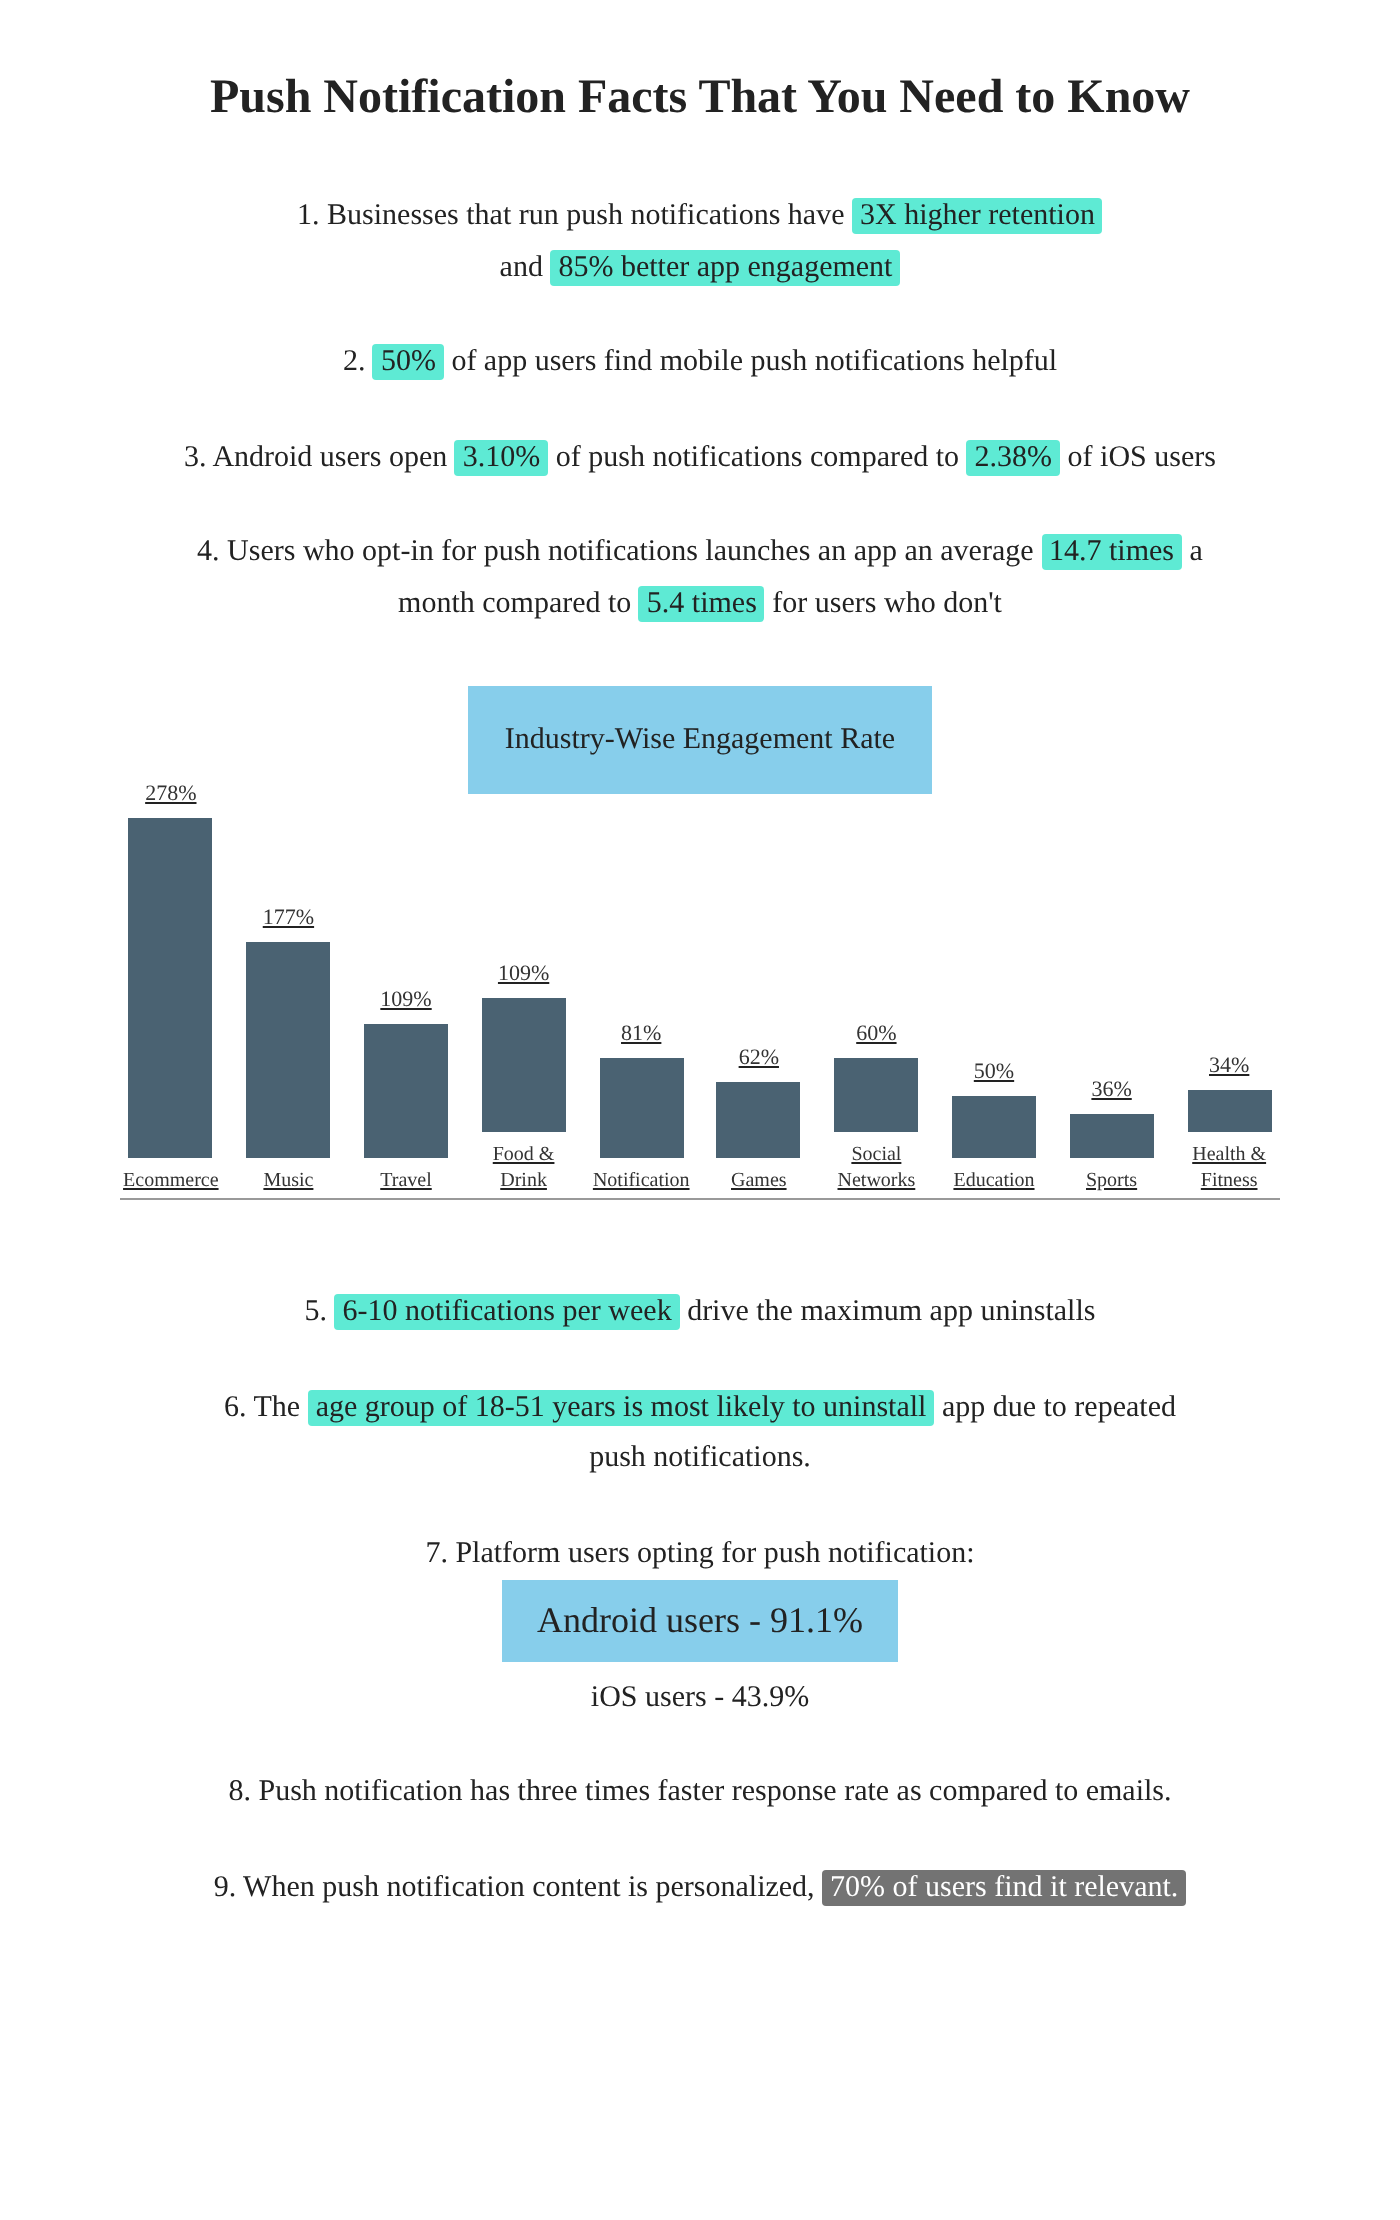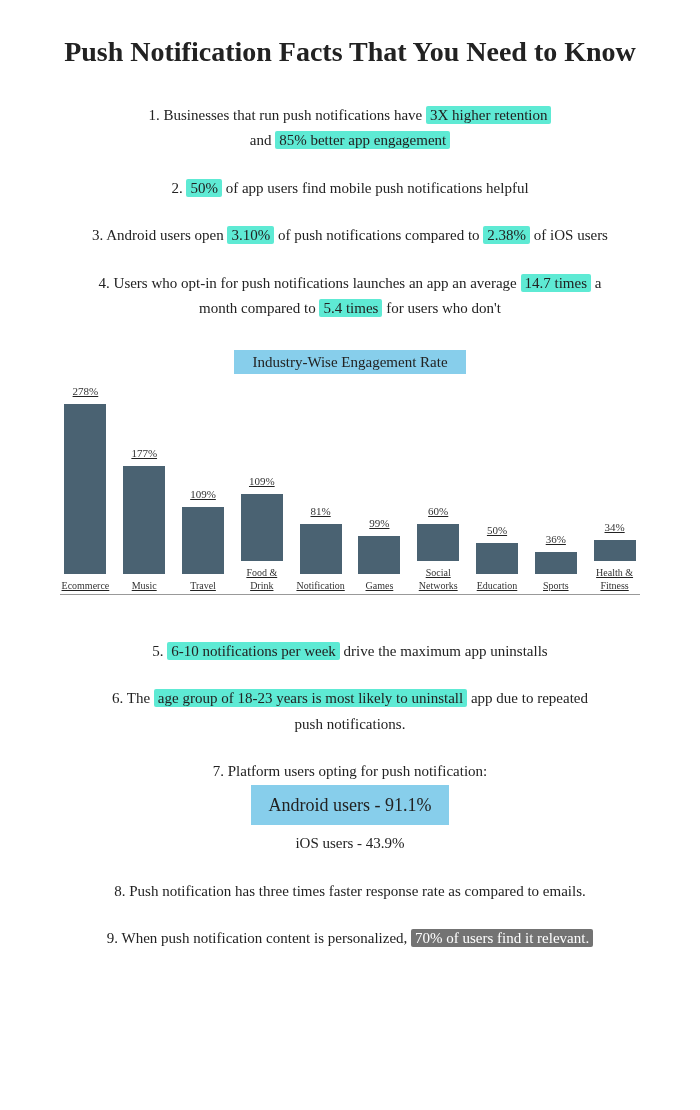--- a/index.html
+++ b/index.html
@@ -8,21 +8,21 @@
       background: #fff;
       color: #222;
       width: 700px;
       min-height: 1110px;
       padding: 30px 60px;
       font-size: 15px;
       line-height: 1.6;
     }
     h1 {
       text-align: center;
-      font-size: 28px;
+      font-size: 24px;
       font-weight: bold;
       margin-bottom: 28px;
       font-family: Georgia, serif;
     }
     .fact {
       margin-bottom: 22px;
       text-align: center;
       font-size: 15px;
       line-height: 1.7;
     }
@@ -32,23 +32,22 @@
       border-radius: 2px;
       font-weight: normal;
     }
     .chart-section {
       margin: 28px 0 10px 0;
       text-align: center;
     }
     .chart-title {
       display: inline-block;
       background-color: #87CEEB;
-      padding: 0 18px;
+      padding: 15px 18px;
       font-size: 15px;
-      margin-bottom: 18px;
     }
     .bar-chart {
       display: flex;
       align-items: flex-end;
       justify-content: center;
       gap: 8px;
       height: 200px;
       padding-bottom: 0;
       text-decoration: underline;
     }
@@ -131,21 +130,21 @@
           <div class="bar-value">109%</div>
           <div class="bar" style="height: 67px;"></div>
           <div class="bar-label">Food &amp; Drink</div>
         </div>
         <div class="bar-group">
           <div class="bar-value">81%</div>
           <div class="bar" style="height: 50px;"></div>
           <div class="bar-label">Notification</div>
         </div>
         <div class="bar-group">
-          <div class="bar-value">99%</div>
+          <div class="bar-value">62%</div>
           <div class="bar" style="height: 38px;"></div>
           <div class="bar-label">Games</div>
         </div>
         <div class="bar-group">
           <div class="bar-value">60%</div>
           <div class="bar" style="height: 37px;"></div>
           <div class="bar-label">Social Networks</div>
         </div>
         <div class="bar-group">
           <div class="bar-value">50%</div>
@@ -165,21 +164,21 @@
       </div>
     <div class="x-axis-line"></div>
   </div>
 </div>
 
 <div class="fact" style="margin-top:44px;">
   <span>5. <span class="highlight">6-10 notifications per week</span> drive the maximum app uninstalls</span>
 </div>
 
 <div class="fact">
-  <span>6. The <span class="highlight">age group of 18-23 years is most likely to uninstall</span> app due to repeated<br>push notifications.</span>
+  <span>6. The <span class="highlight">age group of 18-51 years is most likely to uninstall</span> app due to repeated<br>push notifications.</span>
 </div>
 
 <div class="fact">
   <span>7. Platform users opting for push notification:</span><br>
   <span class="android-highlight">Android users - 91.1%</span><br>
   <span>iOS users - 43.9%</span>
 </div>
 
 <div class="fact">
   <span>8. Push notification has three times faster response rate as compared to emails.</span>

